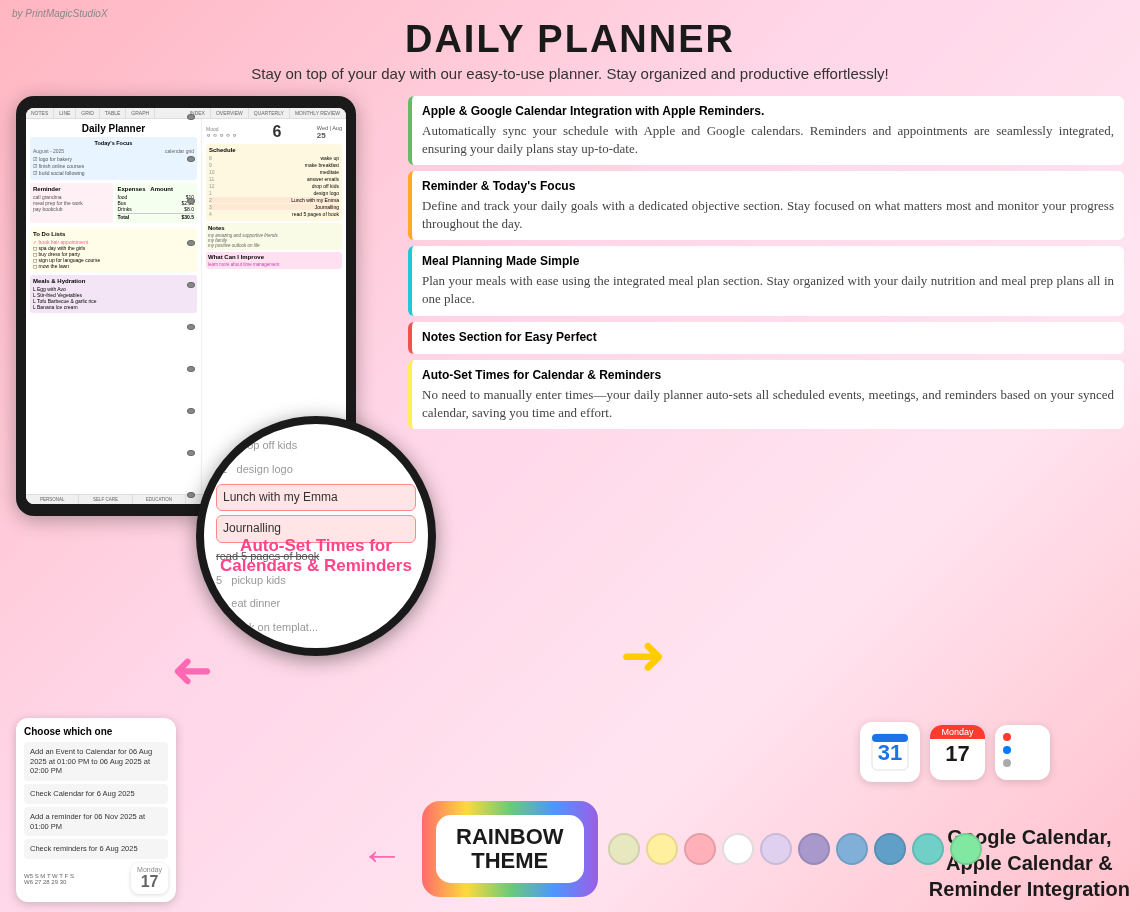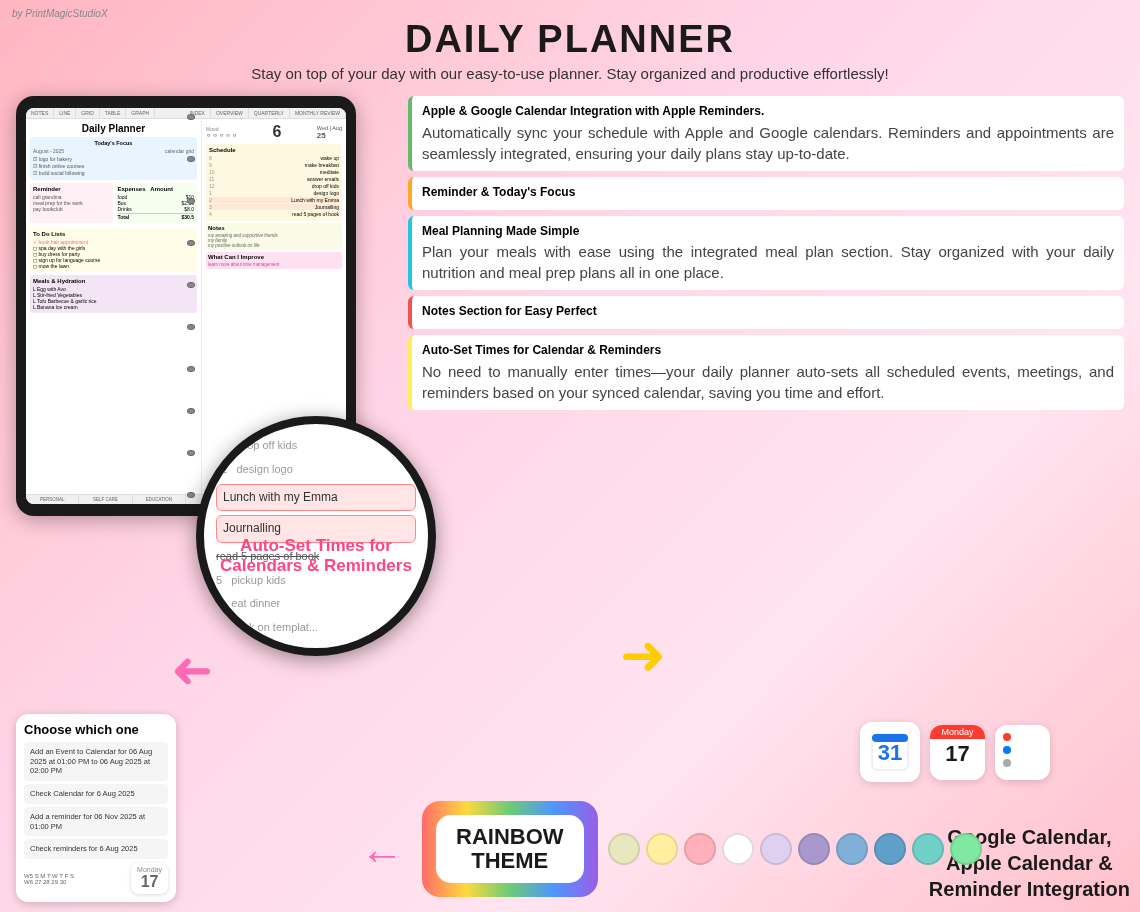--- a/index.html
+++ b/index.html
@@ -234,21 +234,21 @@
       bottom: 10px;
       left: 0;
       width: 160px;
       background: #fff;
       border-radius: 12px;
       padding: 8px;
       box-shadow: 0 2px 10px rgba(0,0,0,0.2);
       font-size: 8px;
       z-index: 5;
     }
-    .small-tablet-title { font-weight: bold; margin-bottom: 5px; font-size: 13px; }
+    .small-tablet-title { font-weight: bold; margin-bottom: 5px; font-size: 10px; }
     .small-tablet-item {
       background: #f5f5f5;
       border-radius: 4px;
       padding: 5px 6px;
       margin-bottom: 3px;
       font-size: 7.5px;
       line-height: 1.3;
       color: #333;
     }
     .google-cal-icon {
@@ -326,21 +326,21 @@
       line-height: 1.4;
     }
     .feature-item.green { border-left: 4px solid #66bb6a; }
     .feature-item.blue { border-left: 4px solid #42a5f5; }
     .feature-item.orange { border-left: 4px solid #ffa726; }
     .feature-item.purple { border-left: 4px solid #ab47bc; }
     .feature-item.teal { border-left: 4px solid #26c6da; }
     .feature-item.pink { border-left: 4px solid #ef5350; }
     .feature-item.yellow { border-left: 4px solid #ffee58; }
     .feature-title { font-weight: bold; font-size: 12px; margin-bottom: 2px; }
-    .feature-desc { color: #444; font-size: 15px; text-align: justify; }
+    .feature-desc { color: #444; font-size: 13px; text-align: justify; font-family: Liberation Serif, serif; }
     .color-swatches {
       display: flex;
       gap: 6px;
       align-items: center;
     }
     .swatch {
       width: 32px;
       height: 32px;
       border-radius: 50%;
       border: 2px solid rgba(0,0,0,0.1);
@@ -570,20 +570,21 @@
 
   <div style="width:0;position:relative"></div>
 
   <div class="right-panel">
     <div class="feature-item green">
       <div class="feature-title">Apple &amp; Google Calendar Integration with Apple Reminders.</div>
       <div class="feature-desc">Automatically sync your schedule with Apple and Google calendars. Reminders and appointments are seamlessly integrated, ensuring your daily plans stay up-to-date.</div>
     </div>
     <div class="feature-item orange">
       <div class="feature-title">Reminder &amp; Today's Focus</div>
+      <div class="feature-desc">Define and track your daily goals with a dedicated objective section. Stay focused on what matters most and monitor your progress throughout the day.</div>
     </div>
     <div class="feature-item teal">
       <div class="feature-title">Meal Planning Made Simple</div>
       <div class="feature-desc">Plan your meals with ease using the integrated meal plan section. Stay organized with your daily nutrition and meal prep plans all in one place.</div>
     </div>
     <div class="feature-item pink">
       <div class="feature-title">Notes Section for Easy Perfect</div>
     </div>
     <div class="feature-item yellow">
       <div class="feature-title">Auto-Set Times for Calendar &amp; Reminders</div>

